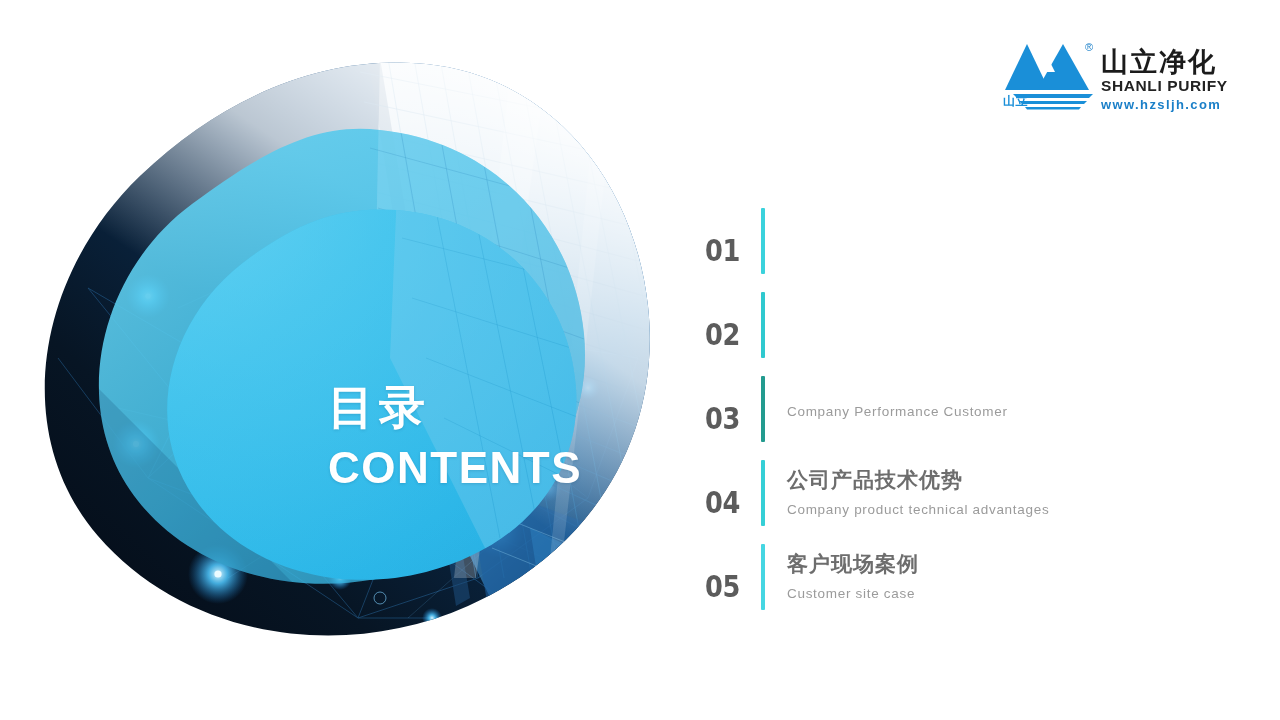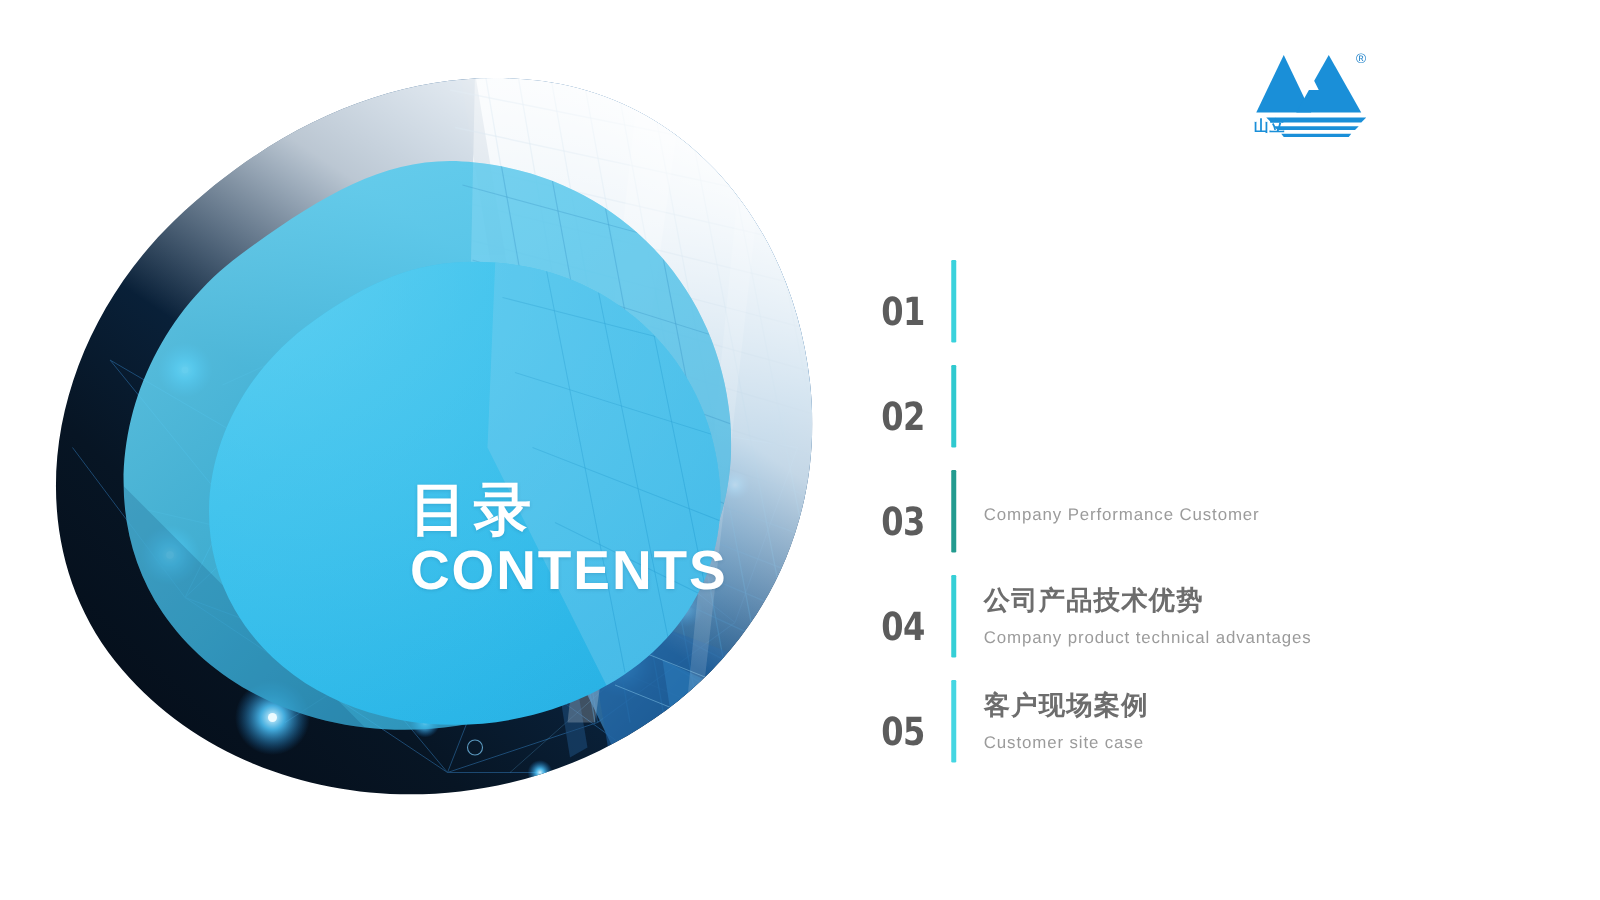--- a/index.html
+++ b/index.html
@@ -107,21 +107,21 @@
     line-height: 1.05;
     font-family: "DejaVu Sans", "Liberation Sans", sans-serif;
     text-shadow: 0 1px 3px rgba(0,60,100,0.18);
   }
   .center-en {
     font-size: 44px;
     font-weight: 700;
     color: #ffffff;
     letter-spacing: 1.5px;
     line-height: 1.15;
-    margin-top: 1px;
+    margin-top: 12px;
     text-shadow: 0 1px 3px rgba(0,60,100,0.18);
   }
 
   
   .toc {
     position: absolute;
     left: 705px;
     top: 198px;
     width: 520px;
   }
@@ -435,20 +435,25 @@
 
         <path d="M 42 34 L 52 34 L 47 24 Z" fill="#ffffff"></path>
 
         <path d="M 10 56 L 90 56 L 86 60 L 14 60 Z" fill="#1a8fd8"></path>
         <path d="M 16 63 L 84 63 L 81 66 L 19 66 Z" fill="#1a8fd8"></path>
         <path d="M 22 69 L 78 69 L 76 71.5 L 24 71.5 Z" fill="#1a8fd8"></path>
       </svg>
       <span class="logo-reg">®</span>
       <span style="position:absolute;left:0;bottom:2px;font-size:12px;font-weight:700;color:#1a8fd8;letter-spacing:0.5px;font-family:'DejaVu Sans','Liberation Sans',sans-serif;">山立</span>
     </div>
+    <div class="logo-text">
+      <div class="logo-cn">山立净化</div>
+      <div class="logo-en">SHANLI PURIFY</div>
+      <div class="logo-url">www.hzsljh.com</div>
+    </div>
   </div>
 
   <div class="toc">
 
     <div class="toc-item">
       <div class="toc-num">01</div>
       <div class="toc-bar" style="background:#3ad2dc;"></div>
     </div>
 
     <div class="toc-item">

